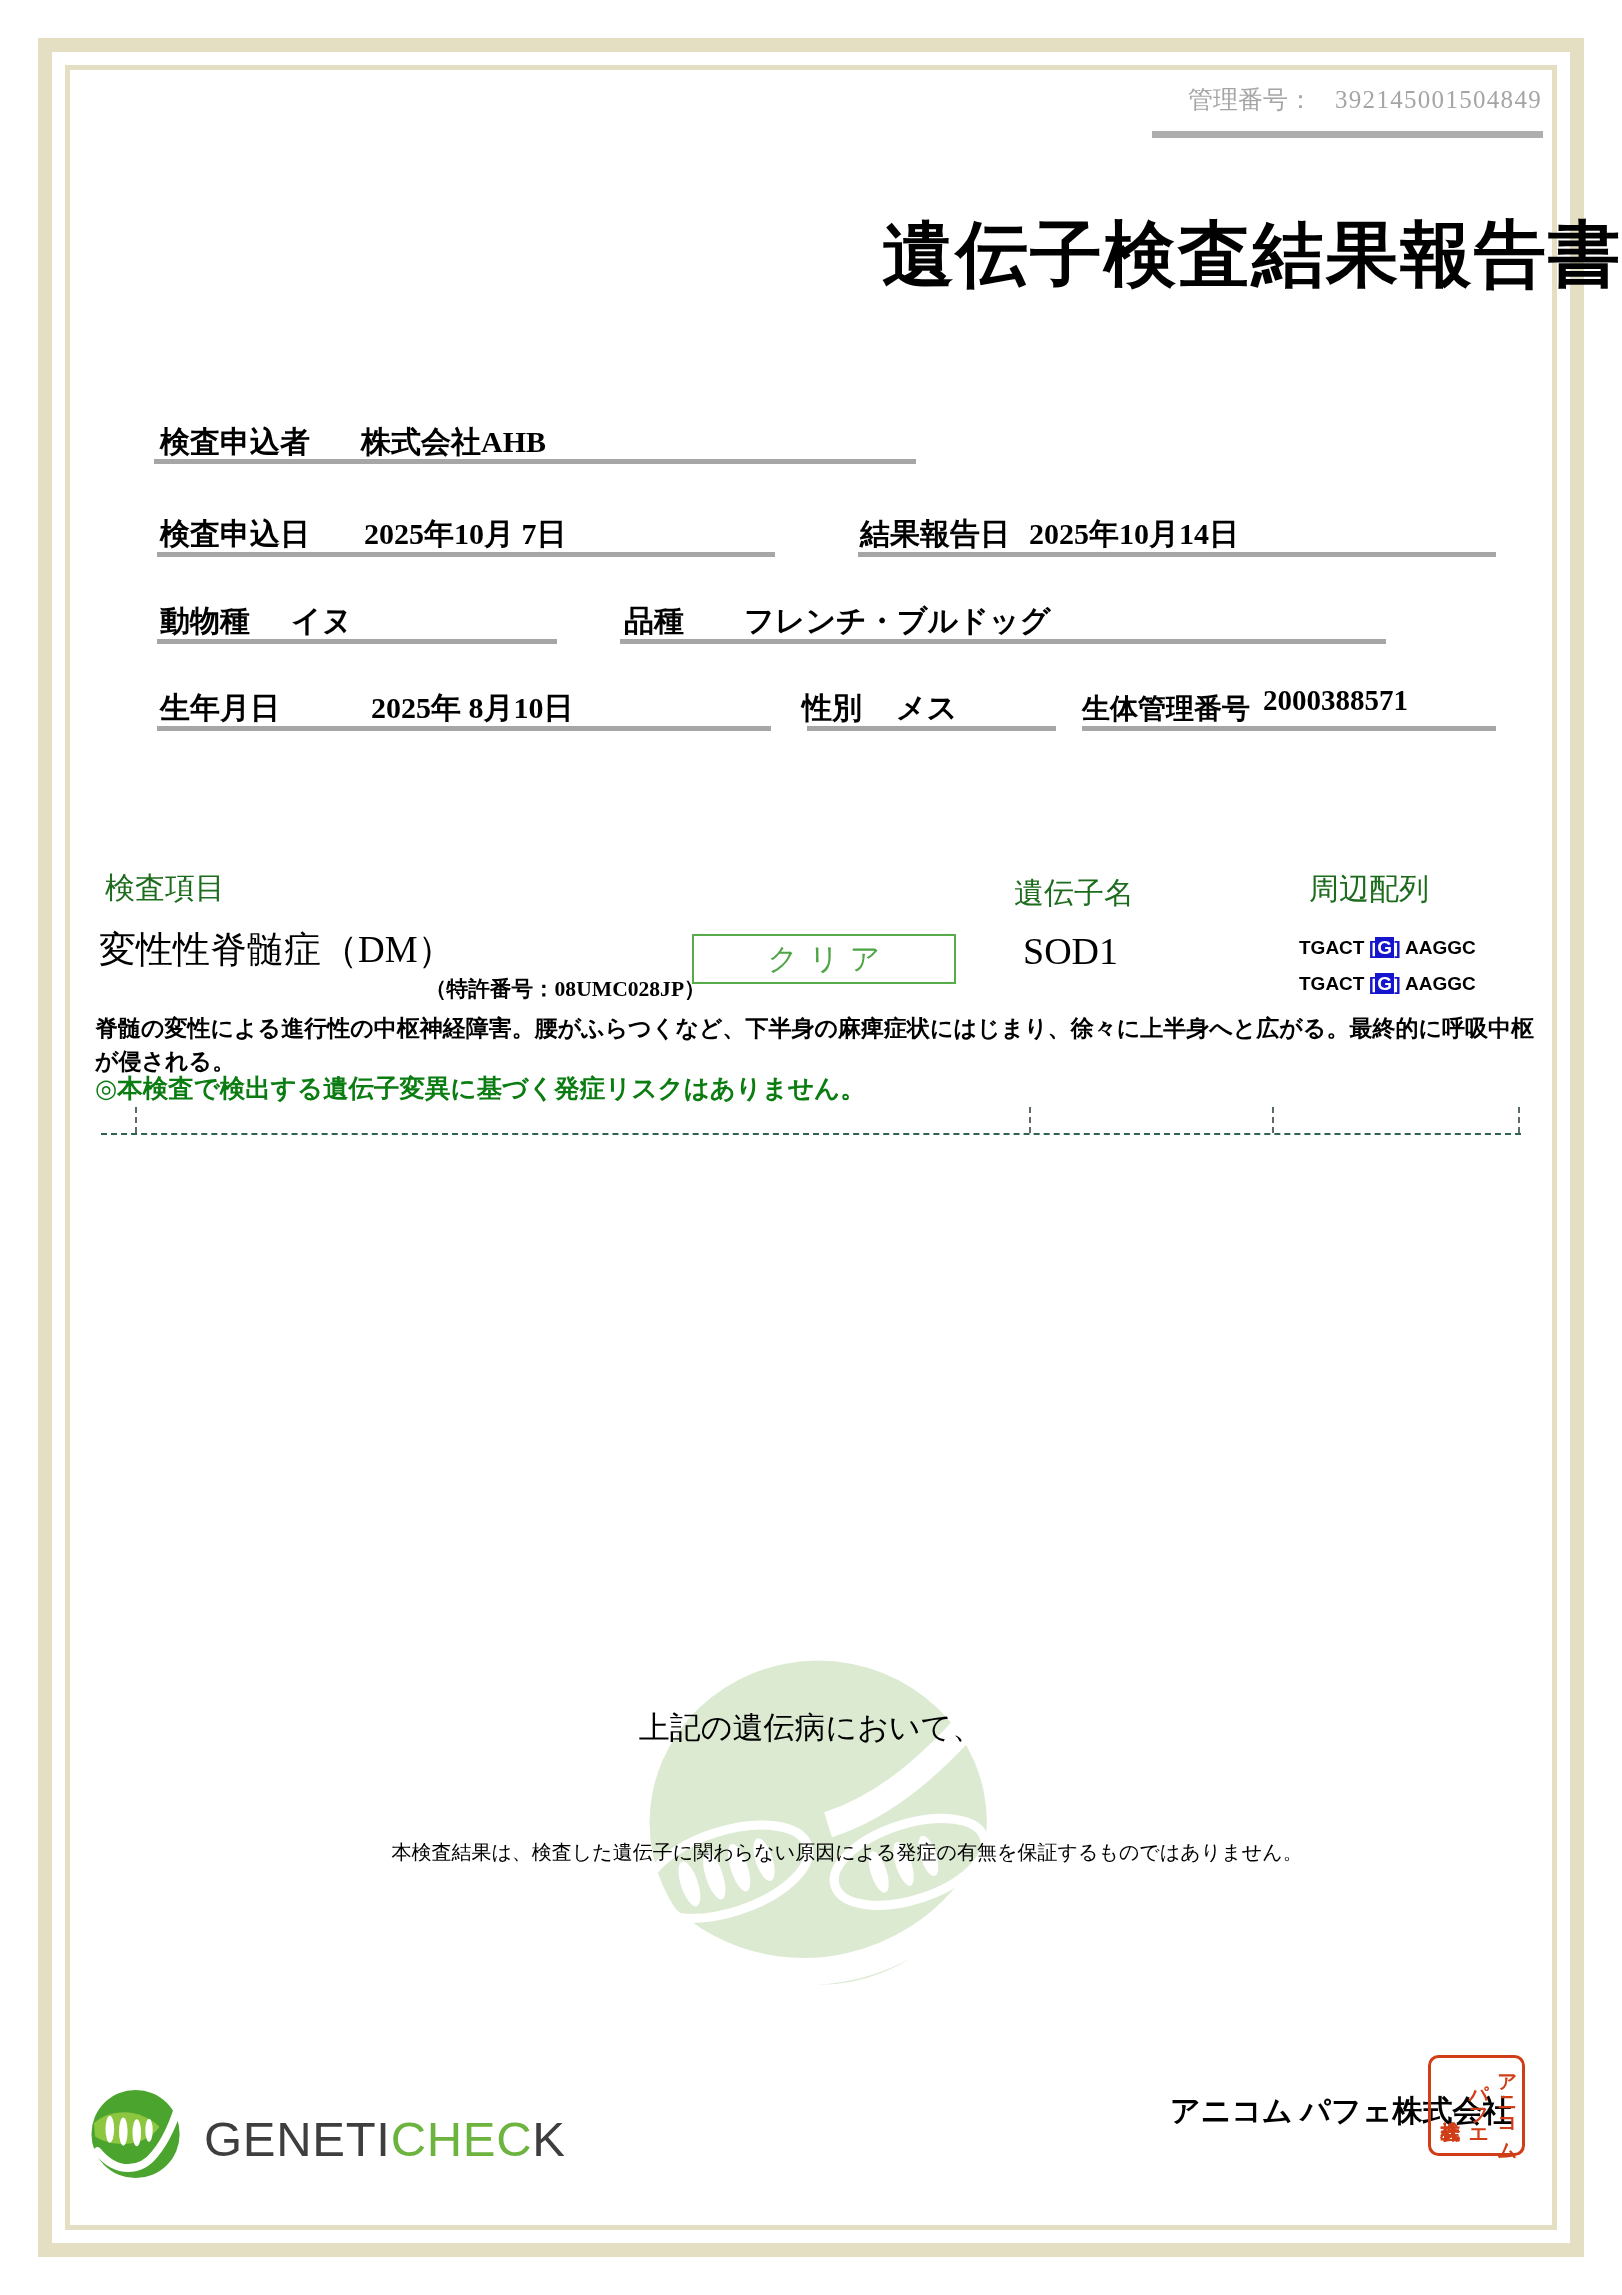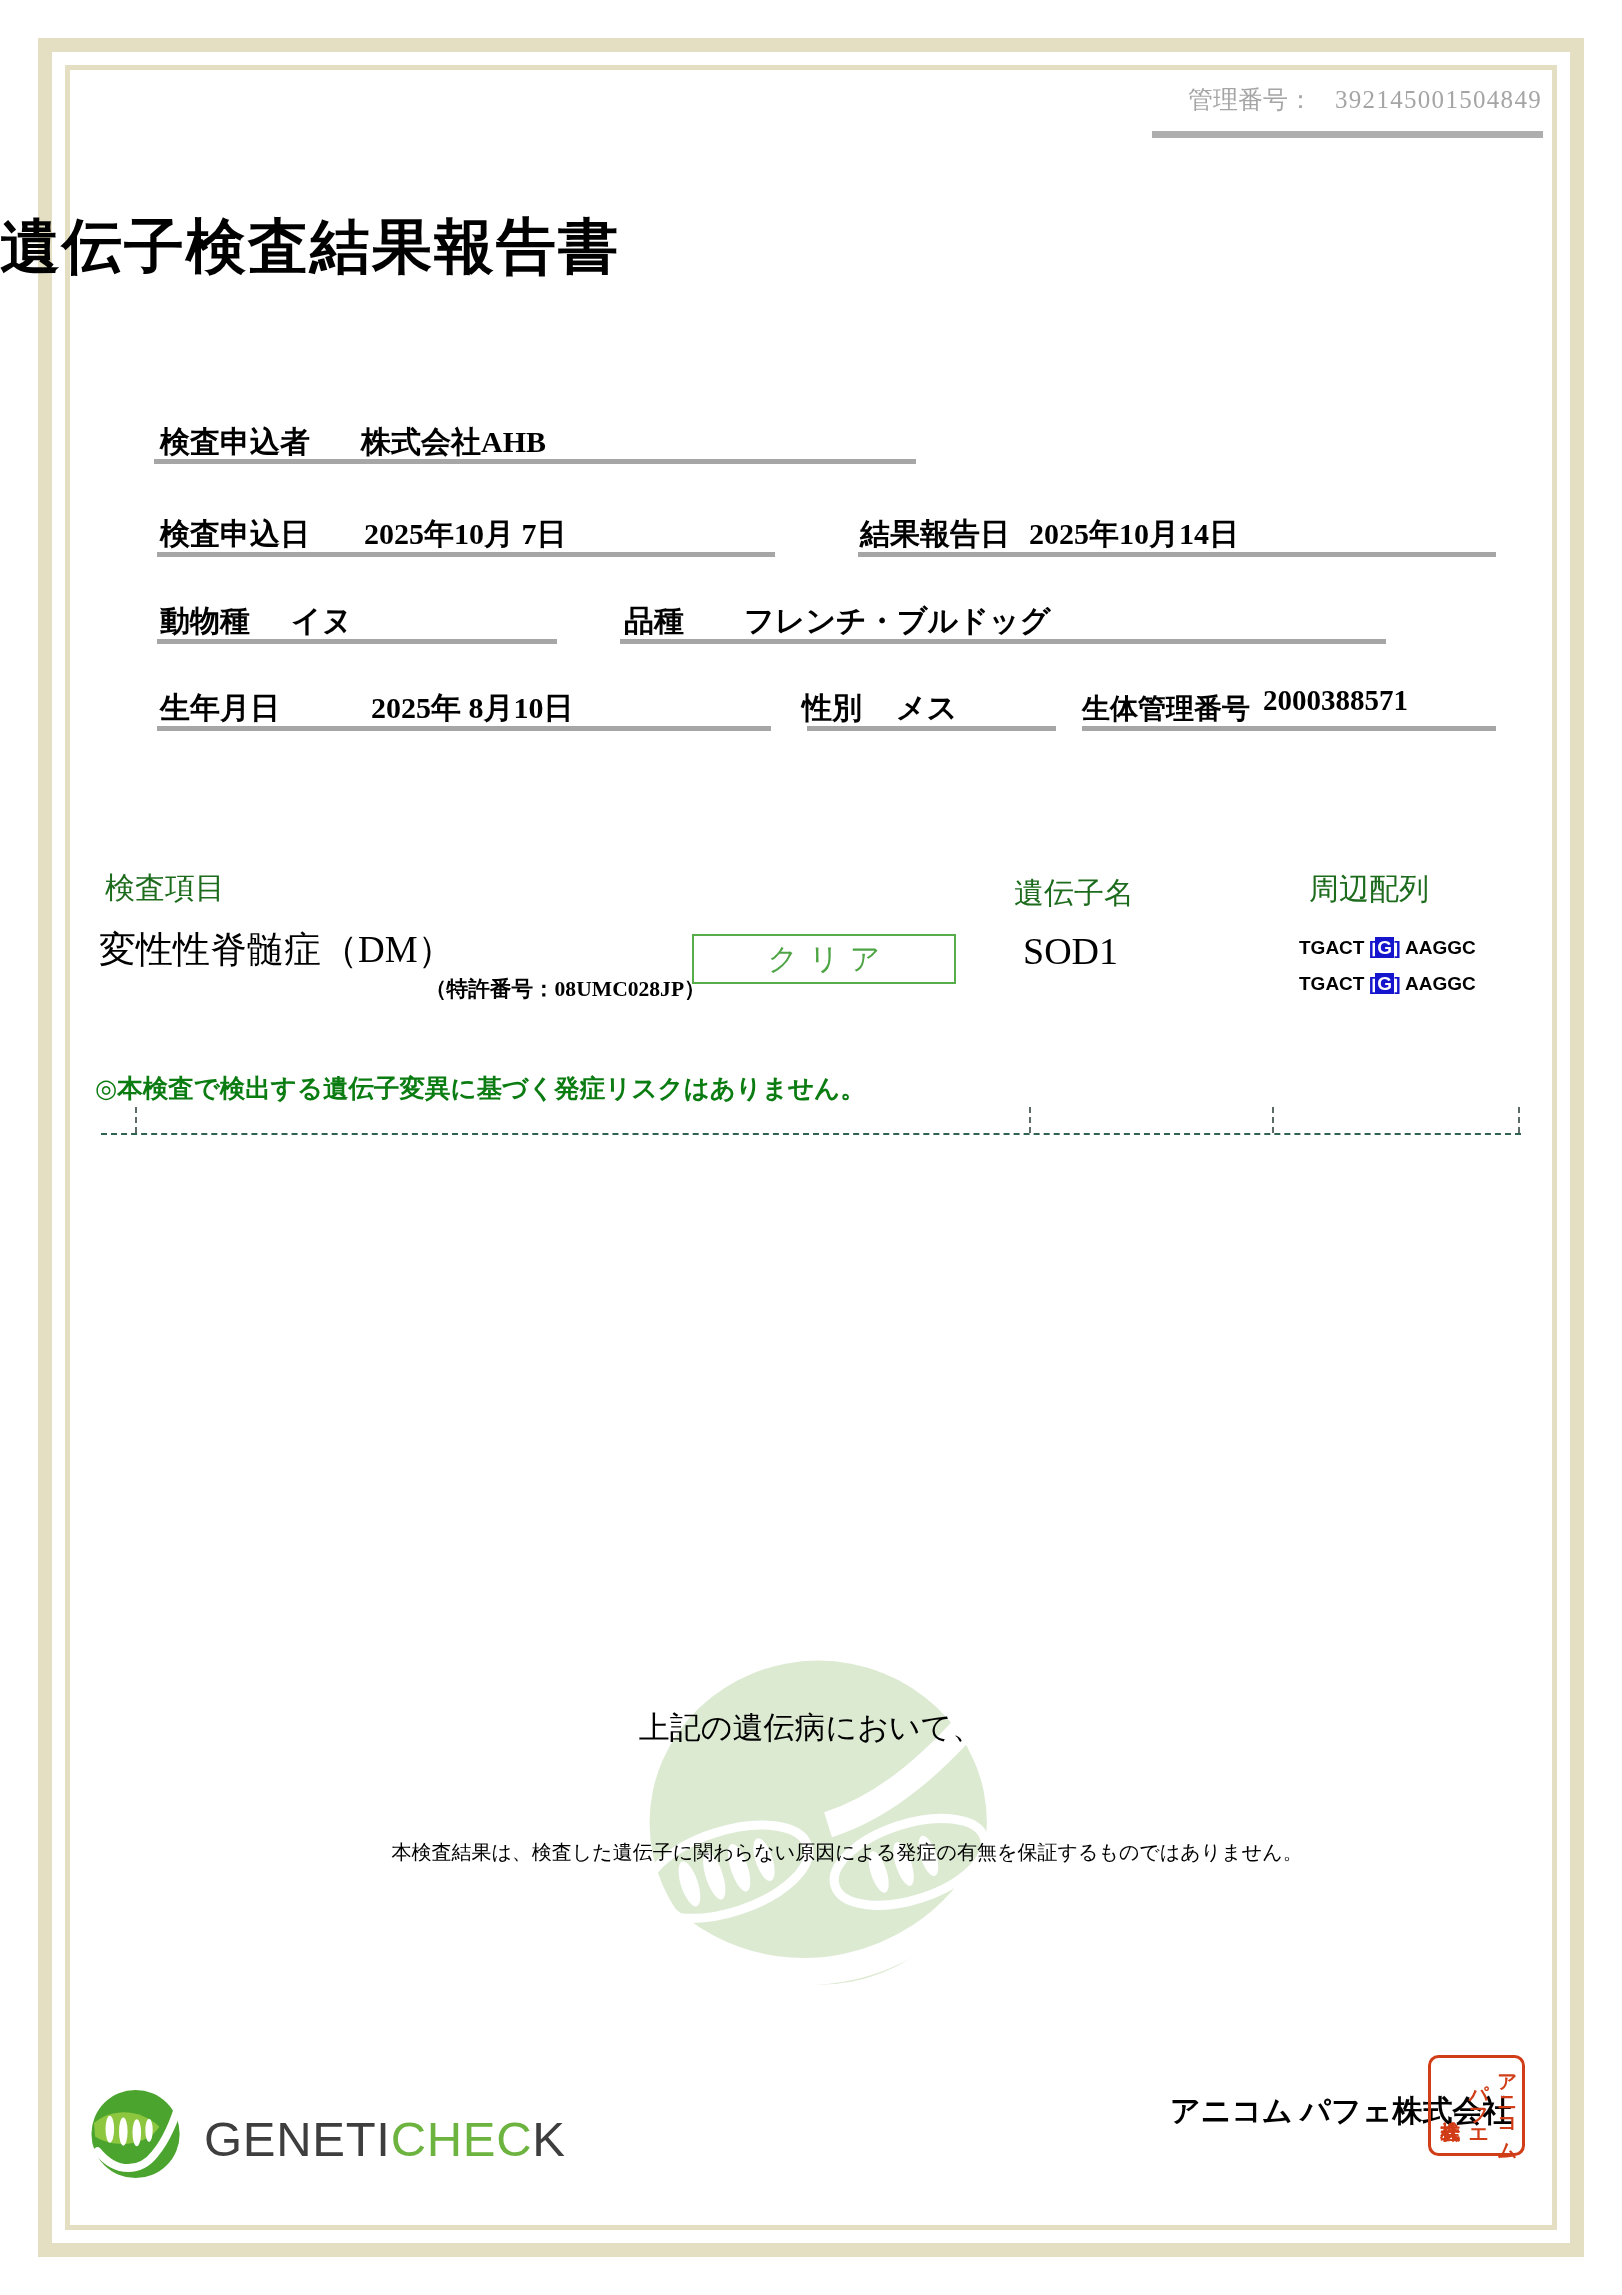--- a/index.html
+++ b/index.html
@@ -8,22 +8,22 @@
   
   .frame-outer{position:absolute;left:38px;top:38px;right:38px;bottom:38px;
         border:14.4px solid #e4dfc2;pointer-events:none;}
   .frame-inner{position:absolute;left:65px;top:65px;right:65px;bottom:65px;
         border:5.9px solid #e4dfc2;pointer-events:none;}
   
   .ctrl{position:absolute;top:83px;right:80px;font-size:25px;color:#a5a5a5;white-space:nowrap;}
   .ctrl .num{margin-left:22px;letter-spacing:1.3px;}
   .ctrl-bar{position:absolute;top:131px;left:1152px;width:391px;height:6.5px;background:#aeaeae;}
   
-  .title{position:absolute;top:207px;left:0;width:1622px;text-align:left;
-        font-size:60px;font-weight:bold;letter-spacing:2px;}
+  .title{position:absolute;top:207px;left:0;width:1622px;text-align:right;
+        font-size:72px;font-weight:bold;letter-spacing:2px;}
   
   .lbl,.val{position:absolute;font-size:30px;font-weight:bold;white-space:nowrap;}
   .rule{position:absolute;height:5.2px;background:#a6a6a6;}
   #applicant-label{left:160px;top:422px}   #applicant-value{left:361px;top:422px}
   #applicant-rule{left:154px;top:459px;width:762px}
   #appdate-label{left:160px;top:514px}     #appdate-value{left:364px;top:514px}
   #appdate-rule{left:157px;top:552px;width:618px}
   #repdate-label{left:860px;top:514px}    #repdate-value{left:1029px;top:514px}
   #repdate-rule{left:858px;top:552px;width:638px}
   #species-label{left:160px;top:601px}     #species-value{left:291px;top:601px}
@@ -138,20 +138,21 @@
 
   <span id="gene-name">SOD1</span>
 
   <div class="seq-line" id="seq1">
     <span>TGACT</span><span class="seq-var"><span class="seq-bracket">[</span><span class="seq-letter">G</span><span class="seq-bracket">]</span></span><span>AAGGC</span>
   </div>
   <div class="seq-line" id="seq2">
     <span>TGACT</span><span class="seq-var"><span class="seq-bracket">[</span><span class="seq-letter">G</span><span class="seq-bracket">]</span></span><span>AAGGC</span>
   </div>
 
+  <div id="description">脊髄の変性による進行性の中枢神経障害。腰がふらつくなど、下半身の麻痺症状にはじまり、徐々に上半身へと広がる。最終的に呼吸中枢が侵される。</div>
   <div id="risk-note">◎本検査で検出する遺伝子変異に基づく発症リスクはありません。</div>
 
   <div id="row-divider">
     <div class="tick" id="tick1"></div>
     <div class="tick" id="tick2"></div>
     <div class="tick" id="tick3"></div>
     <div class="tick" id="tick4"></div>
   </div>
 
   <svg class="watermark" viewBox="0 0 640 540" aria-hidden="true">

